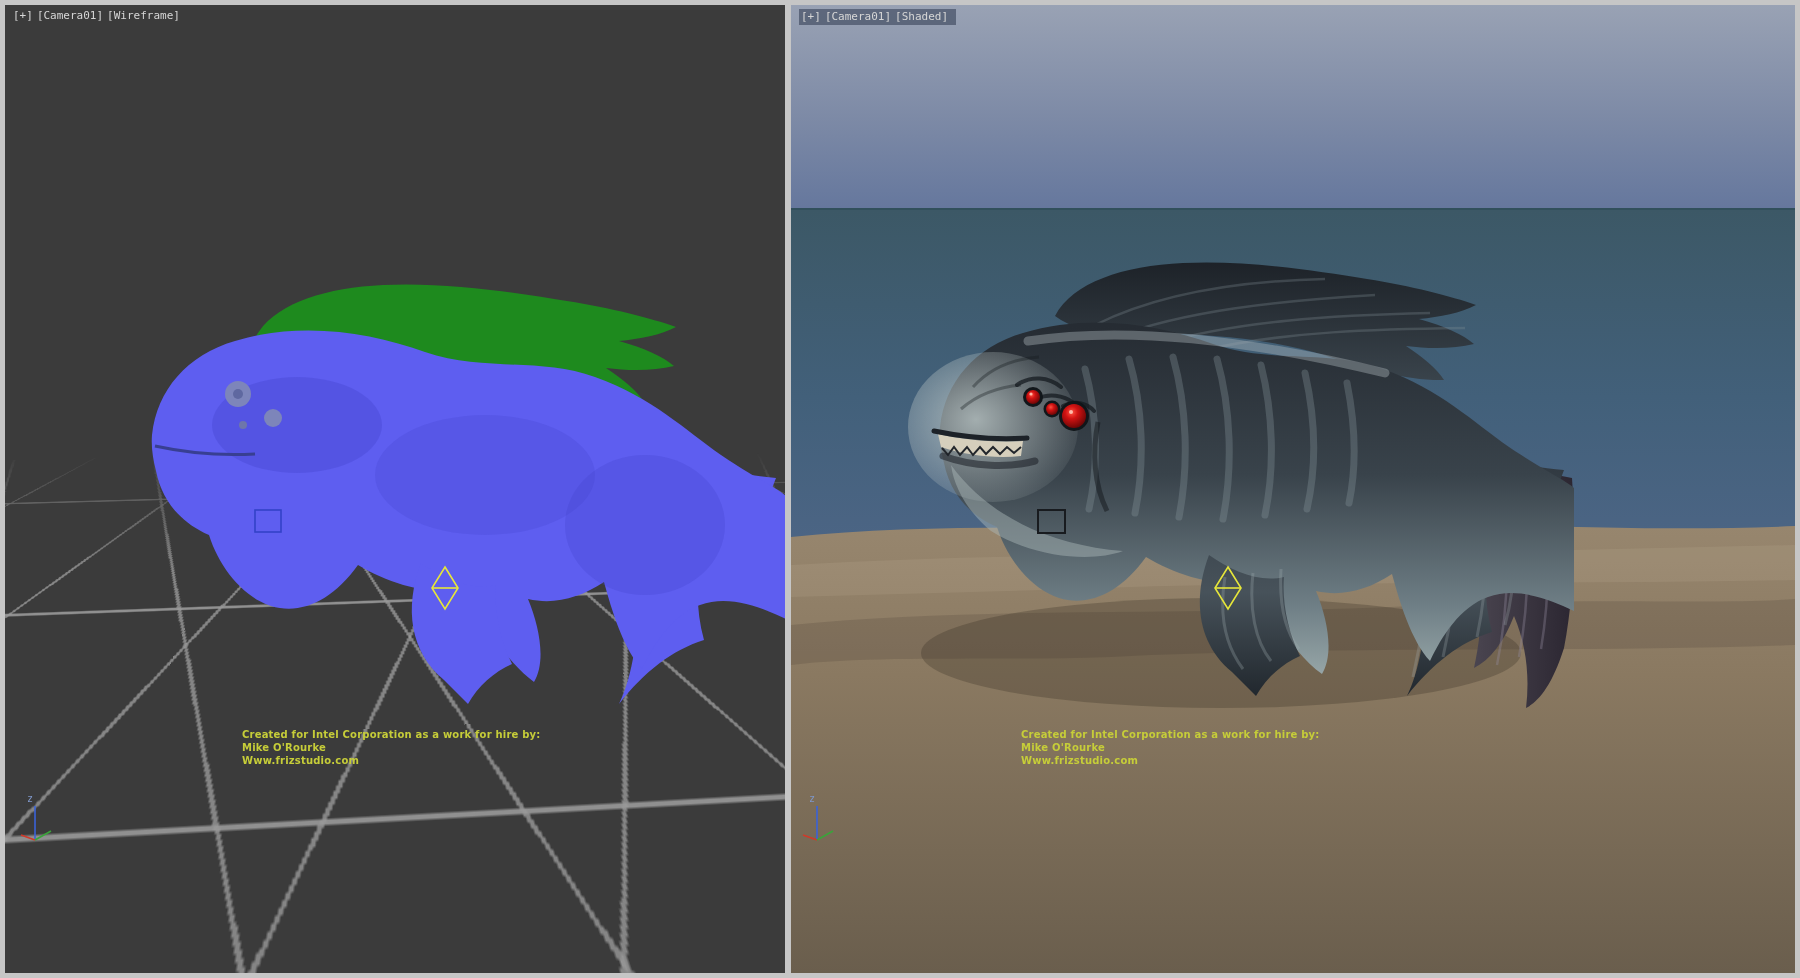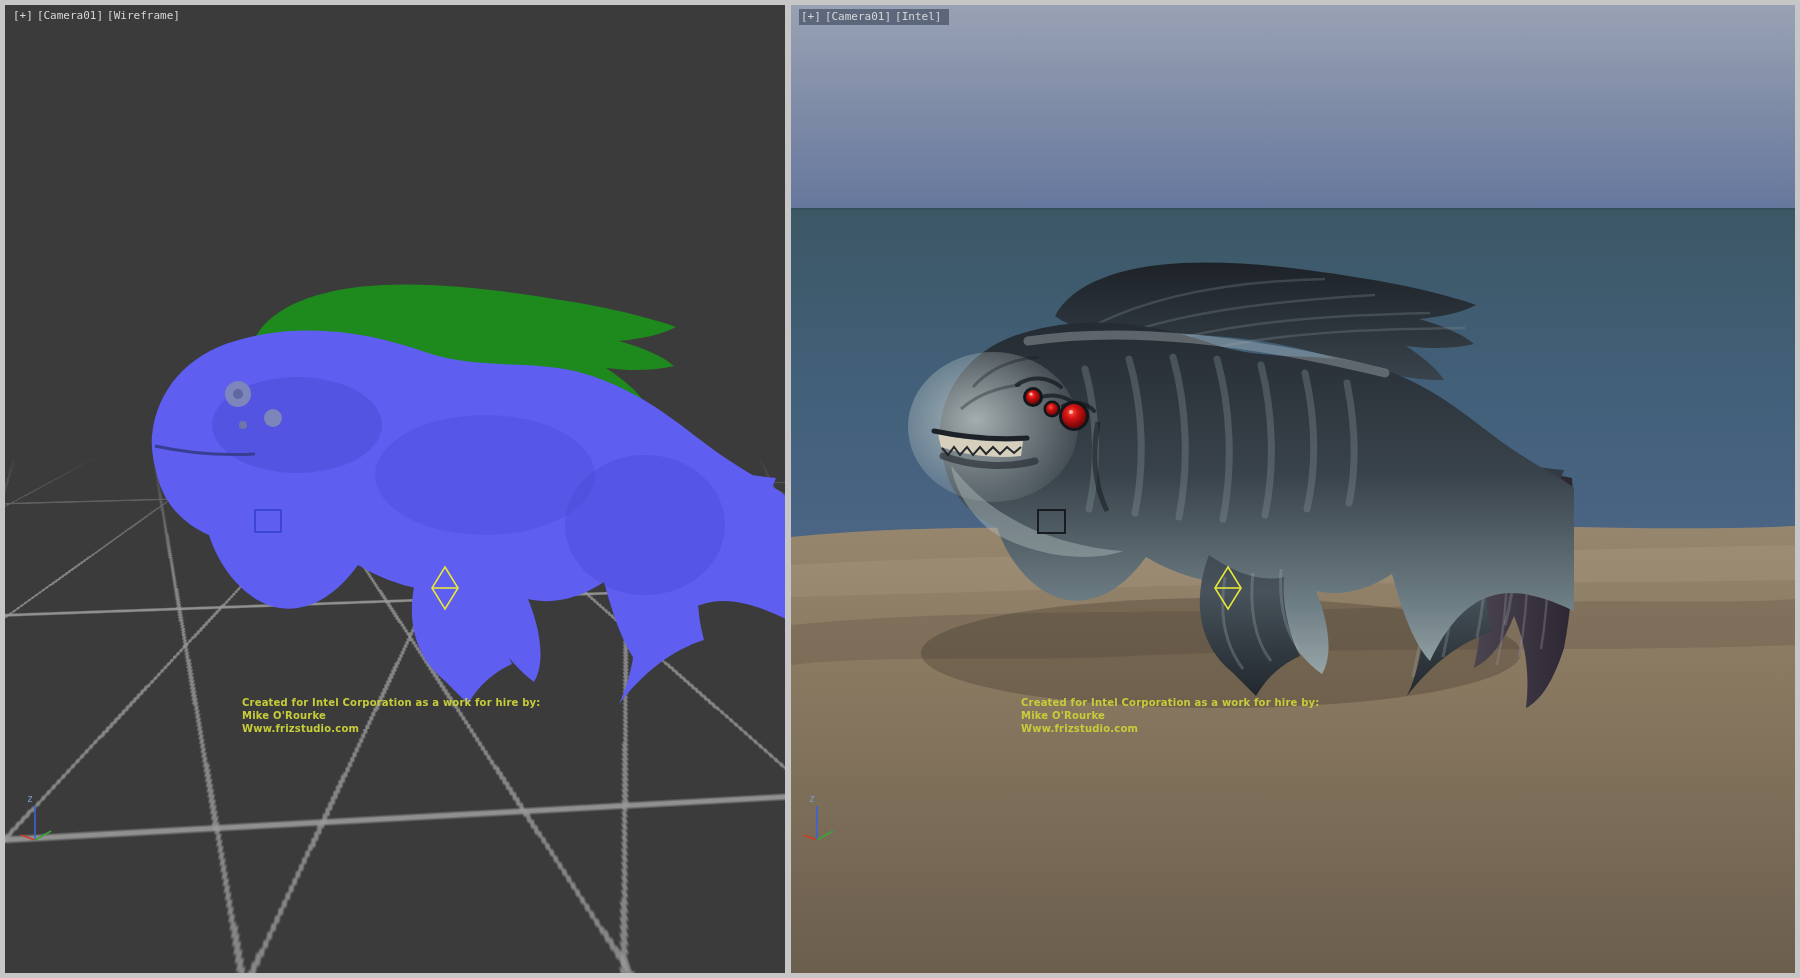--- a/index.html
+++ b/index.html
@@ -47,21 +47,21 @@
   .sea{position:absolute;left:0;top:203px;right:0;height:342px;z-index:0;
        border-top:2px solid #31505c;
        background:linear-gradient(180deg,#3c5866 0%,#42607a 55%,#4c6585 100%);}
   .ground-layer{z-index:2;}
   .fish-layer{z-index:4;}
   .overlay-layer{z-index:6;}
 
   
   .watermark{
     position:absolute;z-index:8;color:#c6cd39;
-    font:bold 10px "DejaVu Sans",sans-serif;line-height:1.3;letter-spacing:.2px;
+    font:bold 10px "DejaVu Sans",sans-serif;line-height:1.3;letter-spacing:.2px;margin-top:32px;
   }
   .vp-left .watermark{left:237px;top:691px;}
   .vp-right .watermark{left:230px;top:691px;}
 
   
   .axis-tripod{position:absolute;top:788px;left:10px;z-index:8;width:46px;}
   .axis-z{display:block;margin:0 0 0 12px;font:10px "DejaVu Sans Mono",monospace;color:#7e96c8;}
 </style>
 </head>
 <body>
@@ -220,21 +220,21 @@
     </svg>
 
     <svg class="layer overlay-layer" viewBox="0 0 1004 968">
       <rect x="247" y="505" width="27" height="23" fill="none" stroke-width="2" stroke="#181b1f"></rect>
       <use href="#gizmo-diamond" transform="translate(437,583)" stroke-width="1.6" stroke="#e6e63a"></use>
     </svg>
 
     <div class="vp-label vp-label--shaded">
       <span>[+]</span>
       <span>[Camera01]</span>
-      <span>[Intel]</span>
+      <span>[Shaded]</span>
     </div>
 
     <div class="watermark">
       <div>Created for Intel Corporation as a work for hire by:</div>
       <div>Mike O'Rourke</div>
       <div>Www.frizstudio.com</div>
     </div>
 
     <div class="axis-tripod" style="left:6px;">
       <span class="axis-z">z</span>

